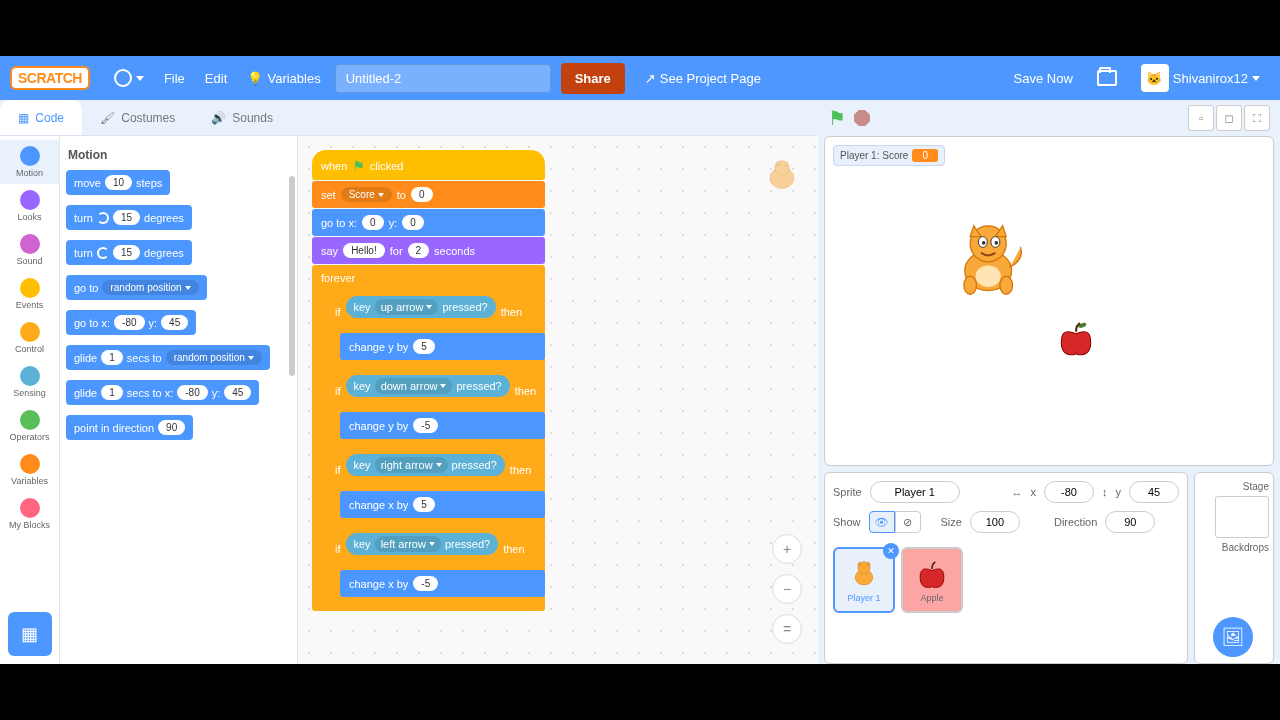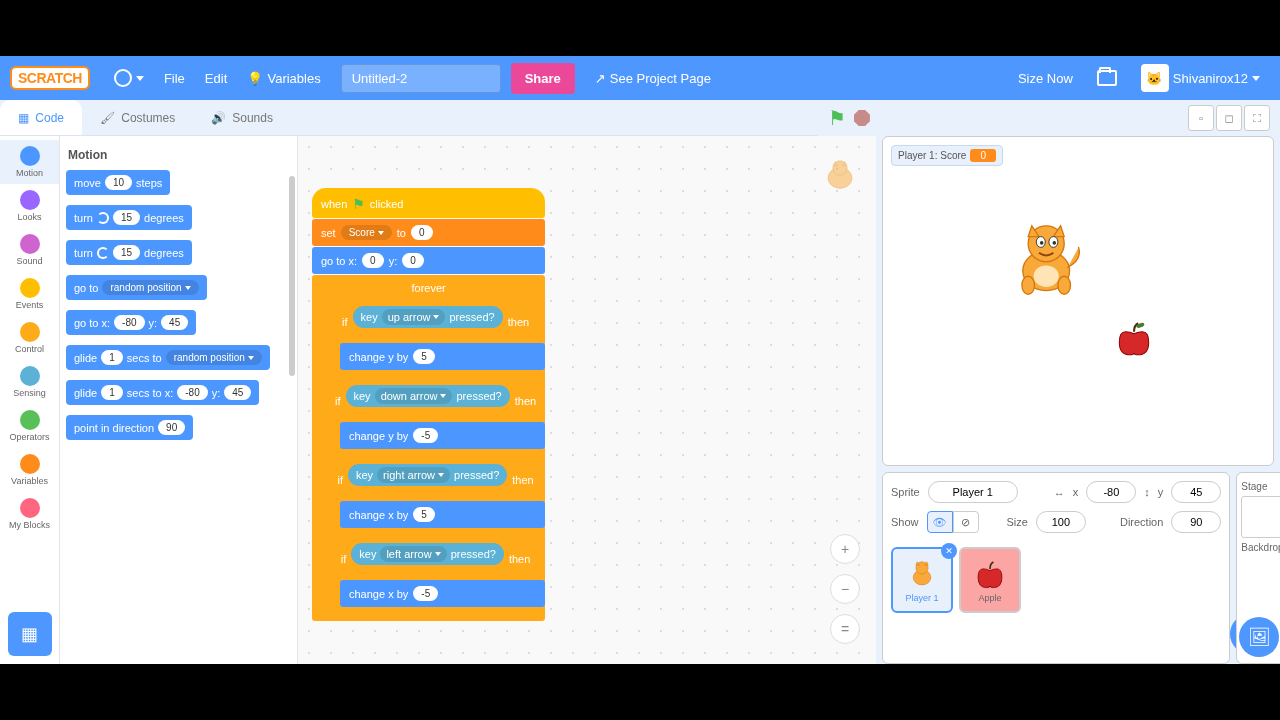--- a/index.html
+++ b/index.html
@@ -5,22 +5,22 @@
 * { box-sizing: border-box; margin: 0; padding: 0; font-family: "Helvetica Neue", Arial, sans-serif; }
 body { background: #000; width: 1280px; height: 720px; overflow: hidden; }
 .app { position: absolute; top: 56px; left: 0; width: 1280px; height: 608px; background: #fff; display: flex; flex-direction: column; }
 
 
 .menubar { height: 44px; background: #4d97ff; display: flex; align-items: center; padding: 0 10px; color: #fff; font-size: 13px; }
 .logo { background: #fff; color: #ff8c1a; font-weight: 900; font-size: 14px; padding: 2px 6px; border-radius: 6px; border: 2px solid #ff8c1a; margin-right: 14px; letter-spacing: -0.5px; }
 .menubar .mitem { margin: 16px 10px; cursor: pointer; display: flex; align-items: center; gap: 4px; }
 .globe { width: 18px; height: 18px; border: 2px solid #fff; border-radius: 50%; position: relative; }
 .dropdown-arrow { width: 0; height: 0; border-left: 4px solid transparent; border-right: 4px solid transparent; border-top: 5px solid #fff; }
-.title-input { background: rgba(255,255,255,0.25); border: 1px solid rgba(0,0,0,0.15); border-radius: 4px; padding: 6px 10px; color: #fff; font-size: 13px; width: 160px; margin-left: 10px; }
-.share-btn { background: #ec4899; padding: 8px 14px; border-radius: 4px; margin-left: 8px; font-weight: 600; }
+.title-input { background: rgba(255,255,255,0.25); border: 1px solid rgba(0,0,0,0.15); border-radius: 4px; padding: 6px 10px; color: #fff; font-size: 13px; width: 216px; margin-left: 4px; }
+.share-btn { background: #c2410c; padding: 8px 14px; border-radius: 4px; margin-left: 8px; font-weight: 600; }
 .project-page { margin-left: 14px; display: flex; align-items: center; gap: 6px; }
 .spacer { flex: 1; }
 .folder-icon { width: 20px; height: 16px; border: 2px solid #fff; border-radius: 2px; position: relative; margin: 0 14px; }
 .folder-icon::before { content:''; position:absolute; top:-5px; left:0; width:8px; height:4px; border:2px solid #fff; border-bottom:none; border-radius:2px 2px 0 0; }
 .user { display: flex; align-items: center; gap: 6px; }
 .avatar { width: 28px; height: 28px; background: #fff; border-radius: 4px; display:flex; align-items:center; justify-content:center; }
 
 
 .tabrow { display: flex; align-items: center; height: 36px; background: #e9f1fc; border-bottom: 1px solid #d9e3f2; }
 .tab { display: flex; align-items: center; gap: 6px; padding: 0 18px; height: 100%; color: #777; font-size: 12px; cursor: pointer; border-radius: 10px 10px 0 0; }
@@ -48,35 +48,35 @@
 .pill { background: #fff; color: #333; border-radius: 12px; padding: 2px 8px; font-size: 10px; min-width: 20px; text-align: center; display: inline-block; }
 .dd { background: rgba(0,0,0,0.12); border-radius: 12px; padding: 2px 8px; font-size: 10px; display: inline-flex; align-items: center; gap:3px; }
 .dd-sens { background: rgba(0,0,0,0.1); border-radius: 12px; padding: 2px 6px; display:inline-flex; gap:3px; align-items:center; }
 .tri { width:0; height:0; border-left:3px solid transparent; border-right:3px solid transparent; border-top:4px solid #fff; display:inline-block; }
 .turn-icon { display:inline-block; width:12px; height:12px; border:2px solid #fff; border-radius:50%; border-left-color:transparent; position:relative; }
 
 
 .workspace { flex: 1; background: #f9f9f9; background-image: radial-gradient(#ddd 1px, transparent 1px); background-size: 22px 22px; position: relative; overflow: hidden; }
 .script { position: absolute; top: 14px; left: 14px; }
 .sblk { display: flex; align-items: center; padding: 6px 9px; color: #fff; font-size: 11px; gap: 5px; border-radius: 3px; margin-bottom: 1px; }
-.sblk.events { background: #ffbf00; margin-top: 38px; }
+.sblk.events { background: #ffbf00; }
 .hat { border-radius: 14px 14px 3px 3px; padding-top:8px; }
 .sblk.data { background: #ff8c1a; }
 .sblk.motion { background: #4c97ff; }
 .sblk.looks { background: #9966ff; }
 .cwrap { background:#ffab19; padding: 4px 0 4px 0; border-radius:3px; margin-bottom:1px; }
-.cwrap .chdr { display:flex; align-items:center; gap:5px; padding:3px 9px; color:#fff; font-size:11px;justify-content:center; }
+.cwrap .chdr { display:flex; align-items:center; gap:5px; padding:3px 9px; color:#fff; font-size:11px; }
 .cwrap .cbody { margin-left:14px; padding:2px 0; }
 .flag { color:#4cbf56; font-size:14px; }
 .sprite-thumb { position:absolute; top:20px; right:16px; width:40px; height:40px; opacity:0.5; }
 .zoom-ctrl { position:absolute; right:16px; bottom:20px; display:flex; flex-direction:column; gap:10px; }
 .zbtn { width:30px; height:30px; border-radius:50%; background:#fff; border:1px solid #ddd; display:flex; align-items:center; justify-content:center; color:#888; font-size:14px; }
 
 
-.right { width: 404px; display: flex; flex-direction: column; background:#e9f1fc; }
+.right { width: 462px; display: flex; flex-direction: column; background:#e9f1fc; }
 .stage-hdr { height: 36px; display: flex; align-items: center; padding: 0 10px; gap: 8px; background:#e9f1fc; }
 .flag-btn { color:#4cbf56; font-size:20px; cursor:pointer; }
 .stop-btn { width:16px; height:16px; background:#c98a8a; border-radius:3px; clip-path: polygon(30% 0,70% 0,100% 30%,100% 70%,70% 100%,30% 100%,0 70%,0 30%); }
 .stage-size { margin-left:auto; display:flex; gap:2px; }
 .sbtn { width:26px; height:26px; border:1px solid #ccc; border-radius:3px; background:#fff; display:flex; align-items:center; justify-content:center; color:#888; font-size:11px; }
 .stage { background:#fff; margin:0 6px; border:1px solid #ccc; border-radius:6px; height: 330px; position:relative; overflow:hidden; }
 .score-box { position:absolute; top:8px; left:8px; background:#e8f0fb; border:1px solid #c8d8f0; border-radius:4px; padding:3px 6px; font-size:10px; display:flex; align-items:center; gap:4px; color:#555; }
 .score-val { background:#ff8c1a; color:#fff; border-radius:3px; padding:1px 10px; }
 .cat-sprite { position:absolute; left:120px; top:78px; width:90px; height:90px; }
 .apple-sprite { position:absolute; left:230px; top:180px; width:42px; height:42px; }
@@ -90,21 +90,21 @@
 .toggle { display:flex; }
 .tgl { width:26px; height:22px; border:1px solid #ccc; display:flex; align-items:center; justify-content:center; font-size:11px; }
 .tgl:first-child { border-radius:4px 0 0 4px; background:#e8f0fb; border-color:#4d97ff; color:#4d97ff; }
 .tgl:last-child { border-radius:0 4px 4px 0; }
 .sprite-list { display:flex; gap:6px; margin-top:6px; }
 .sprite-card { width:62px; height:66px; border:2px solid #ccc; border-radius:6px; background:#fca5a5; display:flex; flex-direction:column; align-items:center; justify-content:center; font-size:9px; color:#666; position:relative; }
 .sprite-card.sel { border-color:#4d97ff; background:#e8f0fb; color:#4d97ff; }
 .sprite-card.sel::after { content:'✕'; position:absolute; top:-6px; right:-6px; width:16px; height:16px; background:#4d97ff; color:#fff; border-radius:50%; font-size:9px; display:flex; align-items:center; justify-content:center; }
 .sprite-card .thumb { width:34px; height:34px; margin-bottom:2px; }
 .fab { position:absolute; right:10px; bottom:10px; width:40px; height:40px; border-radius:50%; background:#4d97ff; color:#fff; display:flex; align-items:center; justify-content:center; font-size:18px; }
-.stage-panel { width:80px; background:#fff; border:1px solid #ccc; border-radius:6px; display:flex; flex-direction:column; align-items:flex-start; padding:8px 4px; font-size:10px; color:#666; position:relative; }
+.stage-panel { width:80px; background:#fff; border:1px solid #ccc; border-radius:6px; display:flex; flex-direction:column; align-items:flex-end; padding:8px 4px; font-size:10px; color:#666; position:relative; }
 .stage-thumb { width:54px; height:42px; border:1px solid #ccc; border-radius:3px; margin:4px 0; background:#fff; }
 .backpack { height:20px; border-top:1px solid #ccc; text-align:center; font-size:11px; color:#666; padding-top:2px; background:#fff; }
 
 
 .cat-body { fill:#f9a83a; stroke:#d4780e; stroke-width:1.5; }
 .cat-belly { fill:#ffe4b5; }
 .cat-eye { fill:#fff; stroke:#333; }
 .cat-pupil { fill:#333; }
 .apple-body { fill:#d62828; stroke:#8b0000; stroke-width:1; }
 .apple-leaf { fill:#4a7c2e; }
@@ -126,21 +126,21 @@
         <span>💡</span>
         <span>Variables</span>
       </div>
     <input class="title-input" value="Untitled-2" style="">
     <div class="share-btn mitem">Share</div>
     <div class="project-page mitem">
         <span>↗</span>
         <span>See Project Page</span>
       </div>
     <div class="spacer"></div>
-    <div class="mitem">Size Now</div>
+    <div class="mitem">Save Now</div>
     <div class="folder-icon"></div>
     <div class="user mitem">
       <div class="avatar">🐱</div>
       <span>Shivanirox12</span>
       <span class="dropdown-arrow"></span>
     </div>
   </div>
 
   <div style="display:flex;">
     <div class="tabrow" style="flex:1;">
@@ -287,20 +287,27 @@
               <span class="tri"></span>
             </span>
             <span>to</span>
             <span class="pill">0</span>
           </div>
         <div class="sblk motion">
             <span>go to x:</span>
             <span class="pill">0</span>
             <span>y:</span>
             <span class="pill">0</span>
+          </div>
+        <div class="sblk looks">
+            <span>say</span>
+            <span class="pill">Hello!</span>
+            <span>for</span>
+            <span class="pill">2</span>
+            <span>seconds</span>
           </div>
         <div class="cwrap">
           <div class="chdr">
               <span>forever</span>
             </div>
           <div class="cbody">
             <div class="cwrap">
               <div class="chdr">
                   <span>if</span>
                   <span class="blk sensing-h">
@@ -429,21 +436,21 @@
             <span>↕</span>
               <span>y</span>
             <input class="info-input sm" value="45" style="">
           </div>
           <div class="info-row">
             <span>Show</span>
             <div class="toggle">
                 <div class="tgl">👁</div>
                 <div class="tgl">⊘</div>
               </div>
-            <span style="margin-left:20px">Size</span>
+            <span style="margin-left:12px">Size</span>
             <input class="info-input sm" value="100" style="">
             <span style="margin-left:26px">Direction</span>
             <input class="info-input sm" value="90" style="">
           </div>
           <div class="sprite-list">
             <div class="sprite-card sel">
               <svg class="thumb" viewBox="0 0 100 100">
                   <ellipse class="cat-body" cx="50" cy="60" rx="26" ry="22"></ellipse>
                   <circle class="cat-body" cx="50" cy="32" r="18"></circle>
                   <polygon class="cat-body" points="36,14 42,24 32,24"></polygon>

